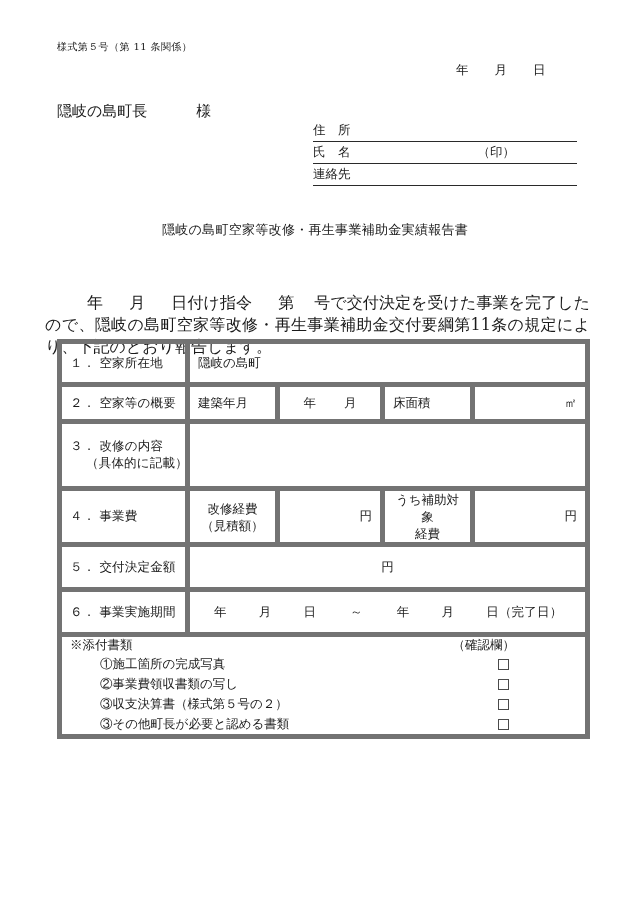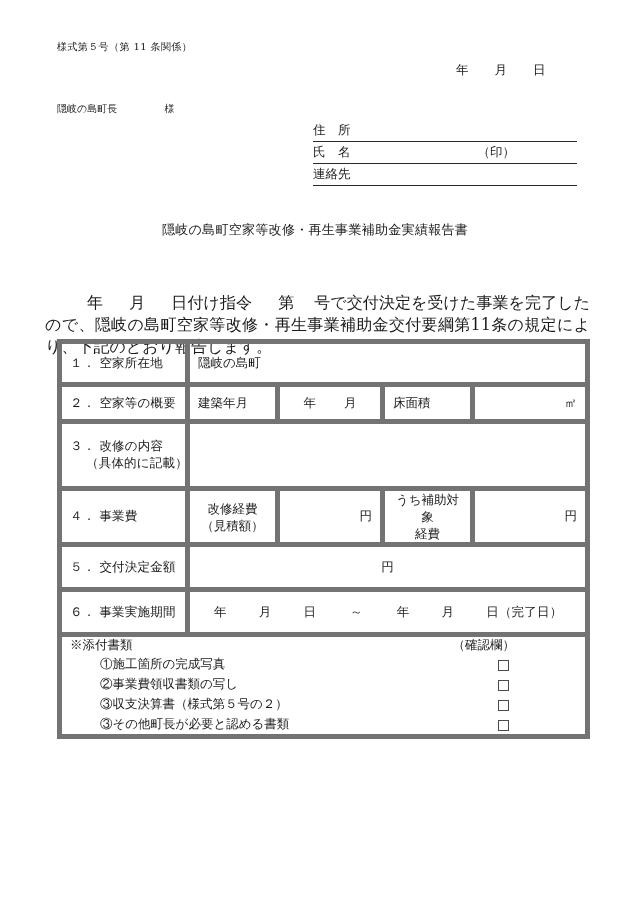--- a/index.html
+++ b/index.html
@@ -40,21 +40,21 @@
     font-size: 12.5px;
     white-space: nowrap;
   }
   .date-line span { margin-right: 22px; }
   .date-line span:last-child { margin-right: 0; }
 
   .addressee {
     position: absolute;
     left: 57px;
     top: 102px;
-    font-size: 10px;
+    font-size: 15px;
     white-space: nowrap;
   }
   .addressee .sama { margin-left: 44px; }
 
   
   .applicant {
     position: absolute;
     left: 313px;
     top: 120px;
     width: 264px;
@@ -153,20 +153,21 @@
     margin: 0;
     padding: 0;
     list-style: none;
   }
   .attach-list li {
     display: flex;
     align-items: center;
     justify-content: space-between;
     height: 20px;
     white-space: nowrap;
+    font-family: Liberation Serif, serif;
   }
   .attach-list li .txt { padding-left: 30px; }
   .attach-list li .box-wrap {
     width: 120px;
     text-align: center;
     margin-right: 14px;
   }
   .chk {
     display: inline-block;
     width: 9px;

